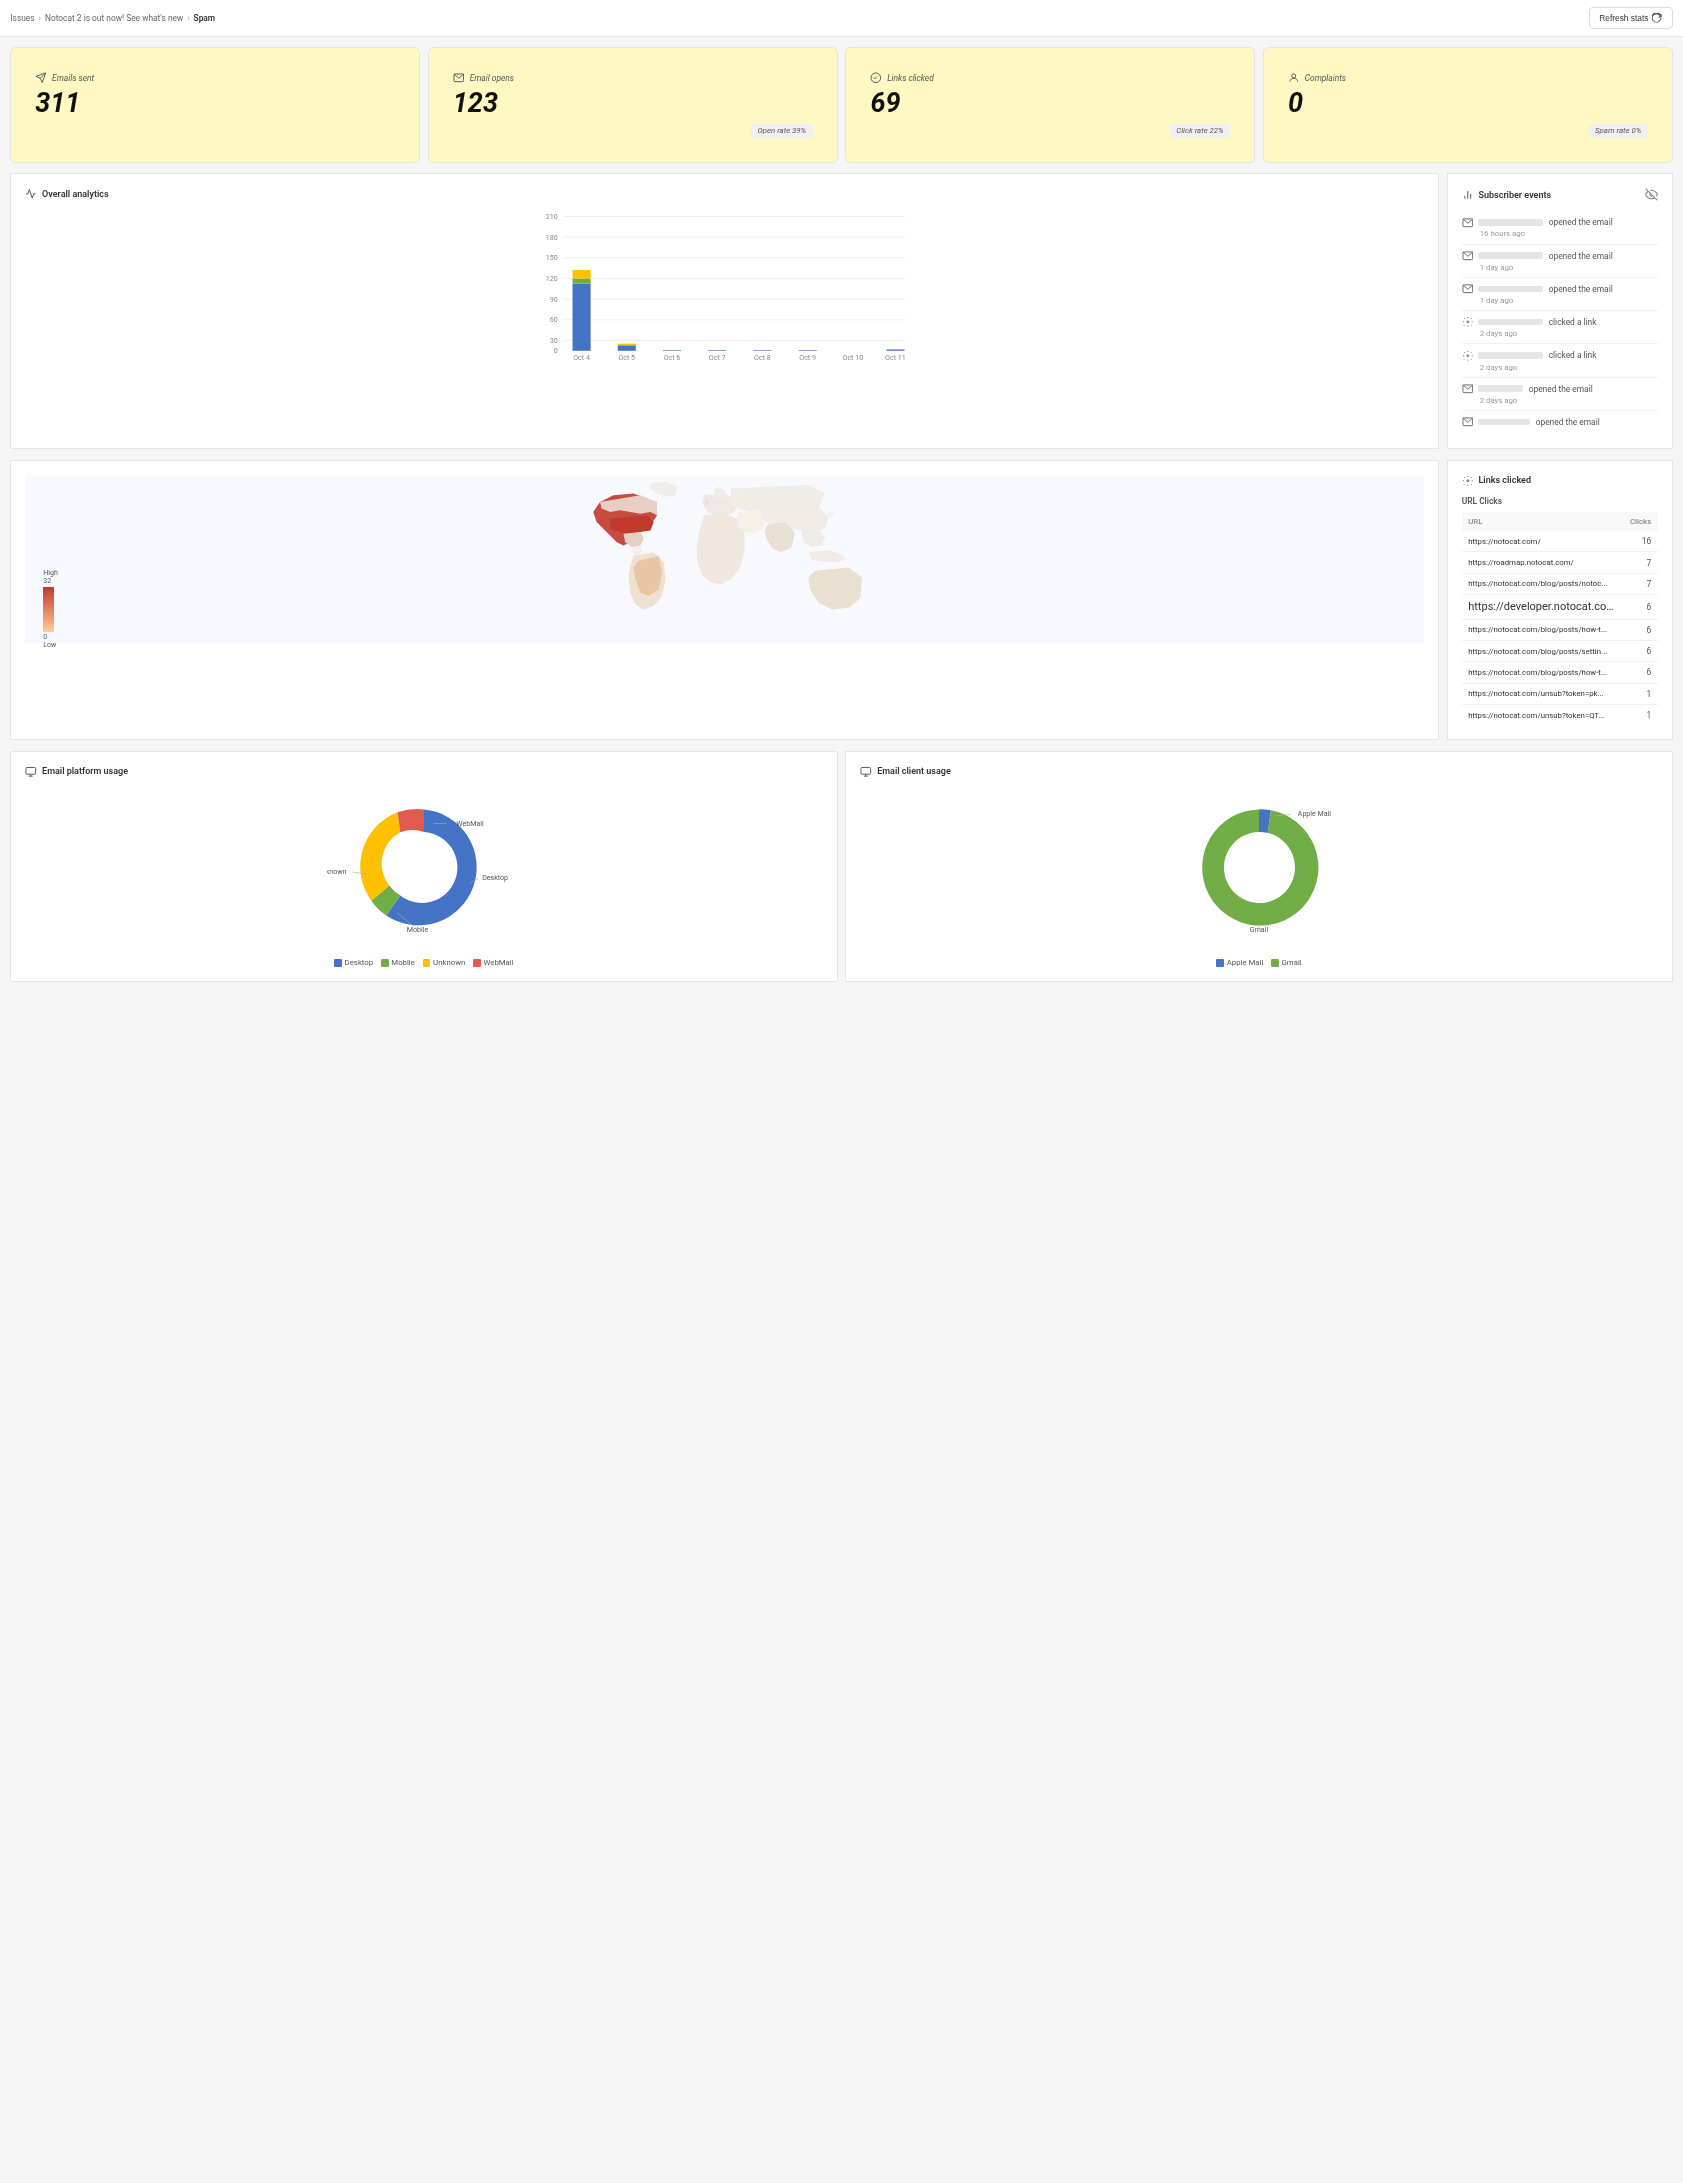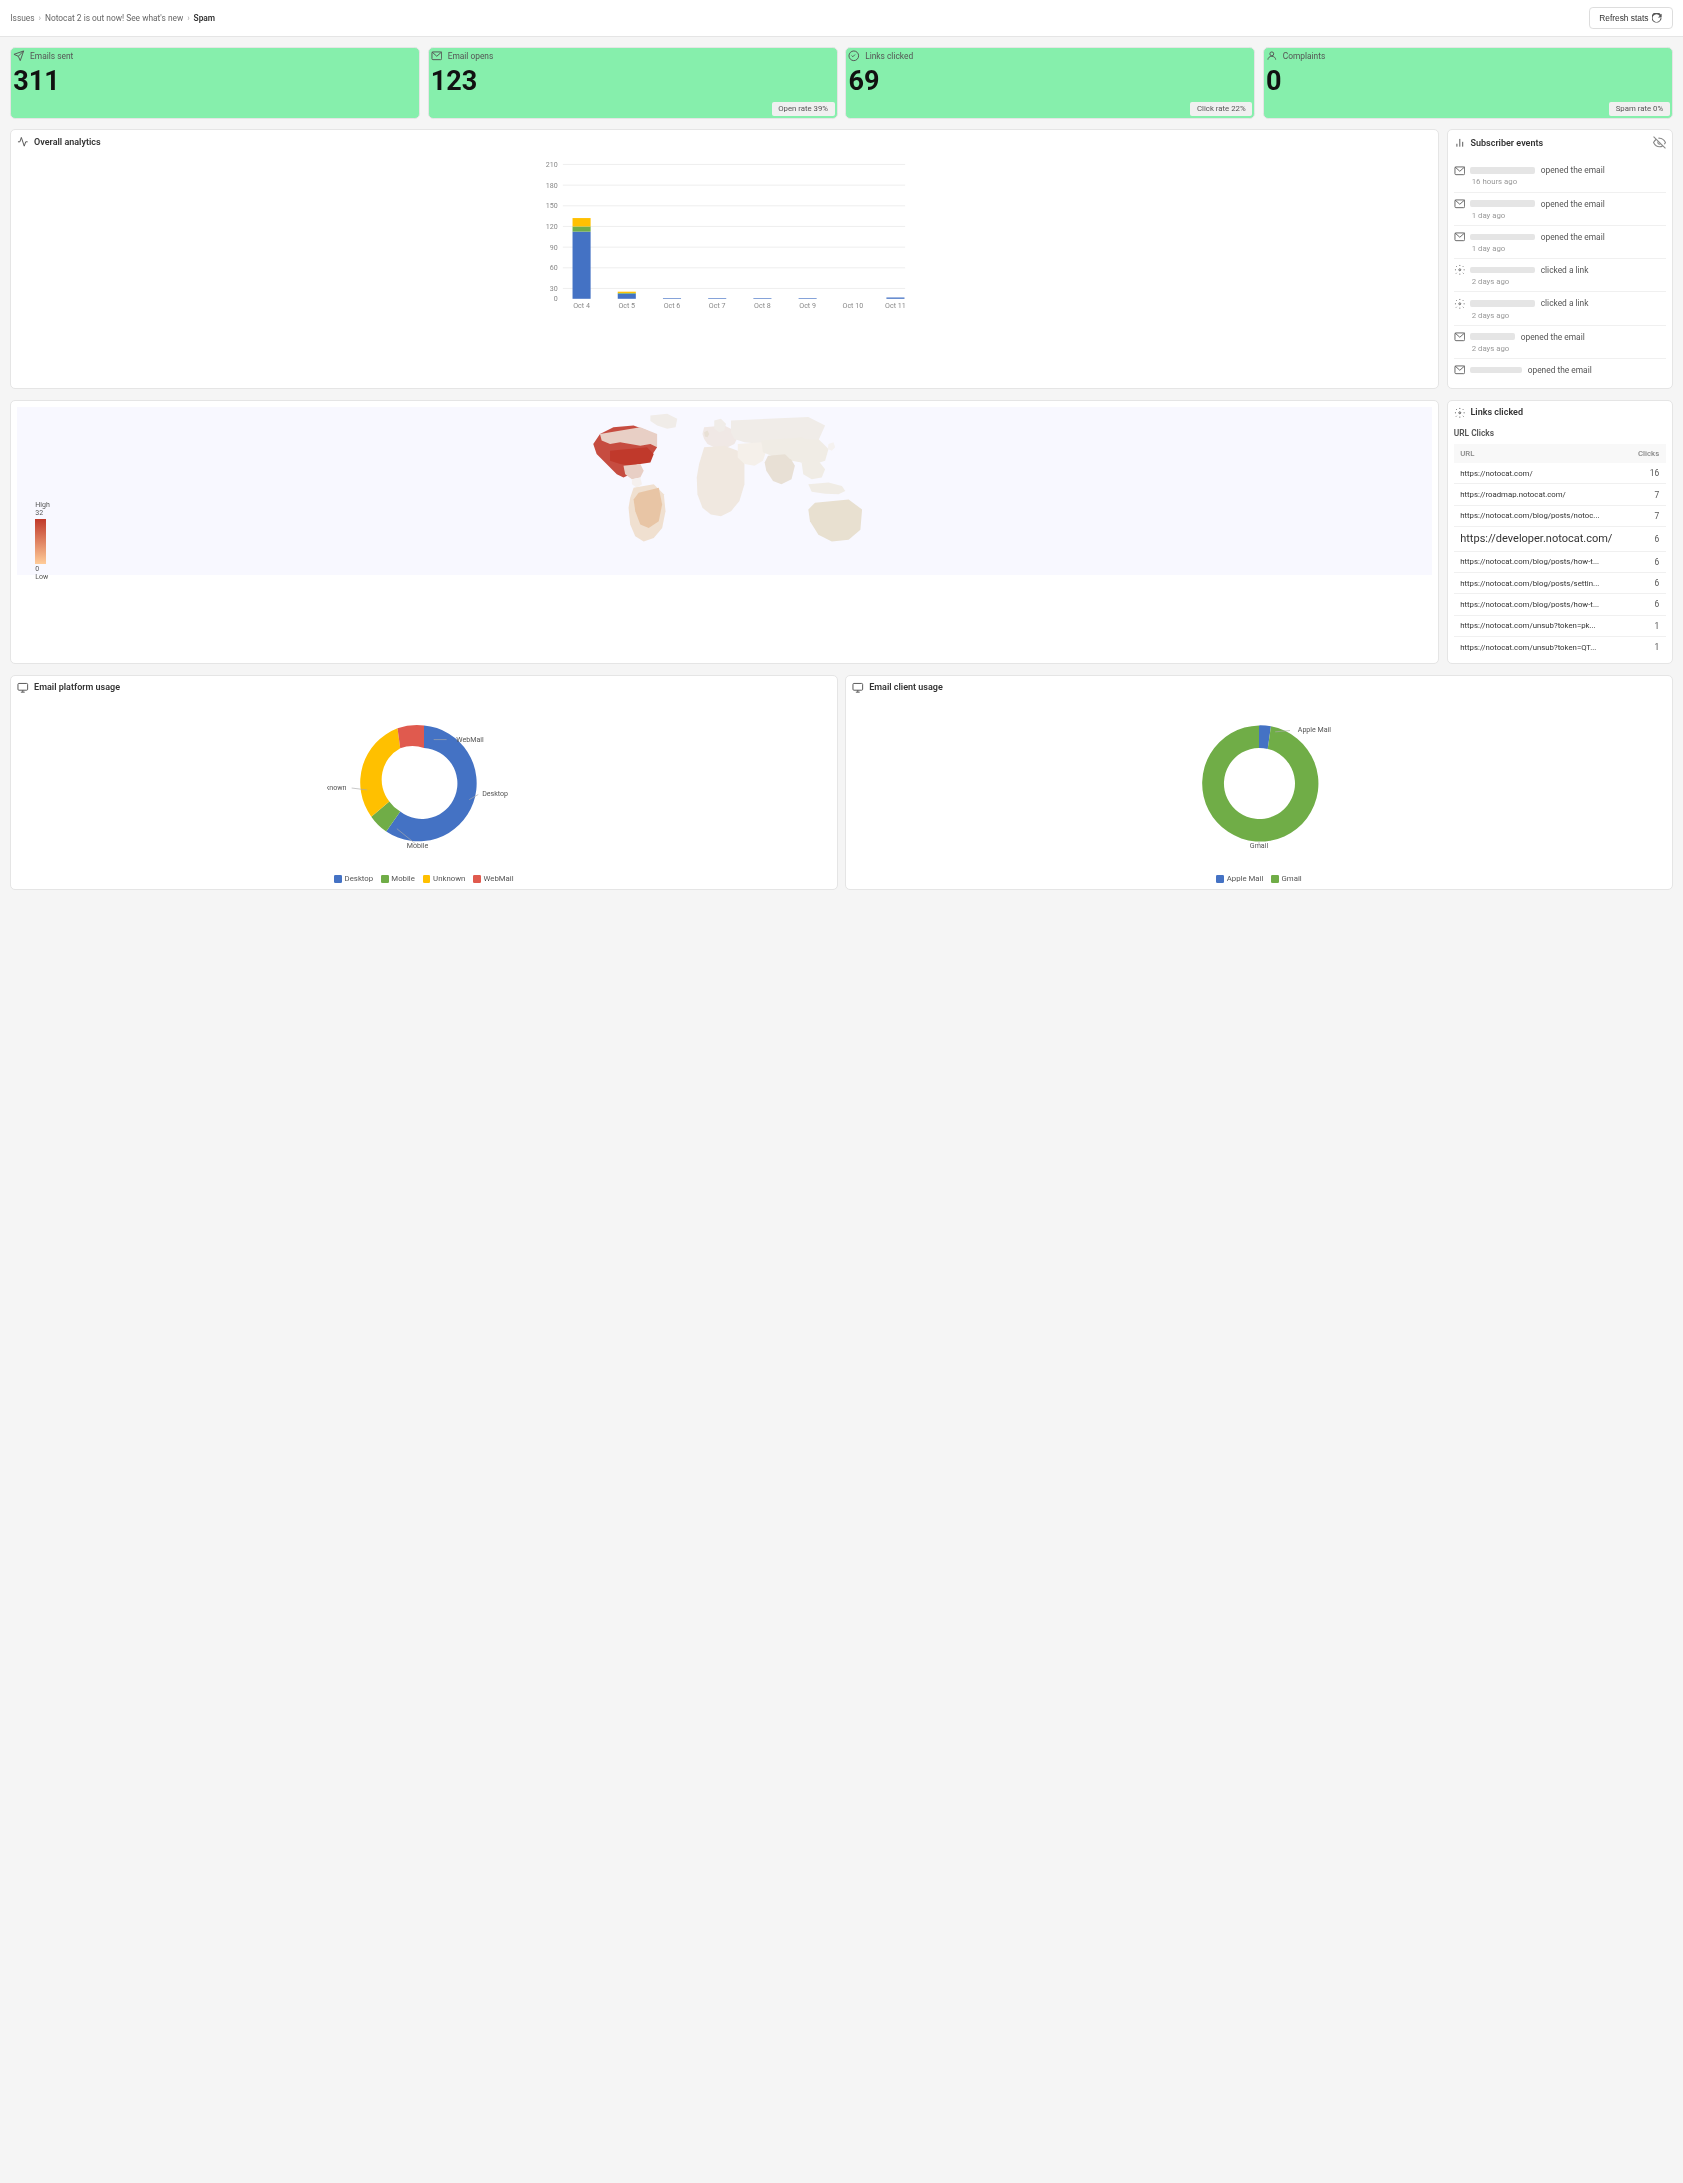--- a/index.html
+++ b/index.html
@@ -9,28 +9,28 @@
     .breadcrumb { display: flex; align-items: center; gap: 3.9px; font-size: 8.4px; color: #666; }
     .breadcrumb a { color: #666; text-decoration: none; }
     .breadcrumb .separator { color: #aaa; }
     .breadcrumb .current { color: #333; font-weight: 600; }
     .refresh-btn { display: flex; gap: 3.9px; padding: 5.2px 9px; background: #fff; border: 0.6px solid #ddd; border-radius: 3.9px; cursor: pointer; font-size: 8.4px; color: #333; }
 
     .main-content { padding: 10.3px; max-width: 100%; }
 
     
     .stats-row { display: grid; grid-template-columns: repeat(4, 1fr); gap: 7.8px; margin-bottom: 10.3px; }
-    .stat-card { background: #86efac; border: 0.6px solid #e5e5e5; border-radius: 5.2px; padding: 2px; }
+    .stat-card { background: #fef9c3; border: 0.6px solid #e5e5e5; border-radius: 5.2px; padding: 24px; font-style: italic; }
     .stat-card-header { display: flex; align-items: center; gap: 5.2px; font-size: 8.4px; color: #555; margin-bottom: 5.2px; }
     .stat-card-value { font-size: 27px; font-weight: 700; color: #111; line-height: 1.1; margin-bottom: 5.2px; }
     .stat-badge { display: inline-block; padding: 2.6px 6.5px; background: #f0f0f0; border-radius: 2px; font-size: 7.8px; color: #555; float: right; }
 
     
     .two-col { display: grid; grid-template-columns: 1fr 226px; gap: 7.8px; margin-bottom: 10.3px; }
-    .panel { background: #fff; border: 0.6px solid #e5e5e5; border-radius: 5px; padding: 6px; }
+    .panel { background: #fff; border: 0.6px solid #e5e5e5; border-radius: 0; padding: 14px; }
     .panel-title { display: flex; align-items: center; gap: 5.2px; font-size: 9px; font-weight: 600; margin-bottom: 10.3px; }
     .chart-legend { display: flex; gap: 10.3px; margin-bottom: 7.8px; justify-content: center; }
     .legend-item { display: flex; align-items: center; gap: 2.6px; font-size: 7.8px; color: #555; }
     .legend-dot { width: 7.8px; height: 7.8px; border-radius: 1.3px; }
 
     
     .event-list { display: flex; flex-direction: column; gap: 0; }
     .event-item { padding: 5.2px 0; border-bottom: 0.6px solid #f0f0f0; }
     .event-item:last-child { border-bottom: none; }
     .event-row { display: flex; align-items: center; gap: 5.2px; margin-bottom: 1.3px; }

